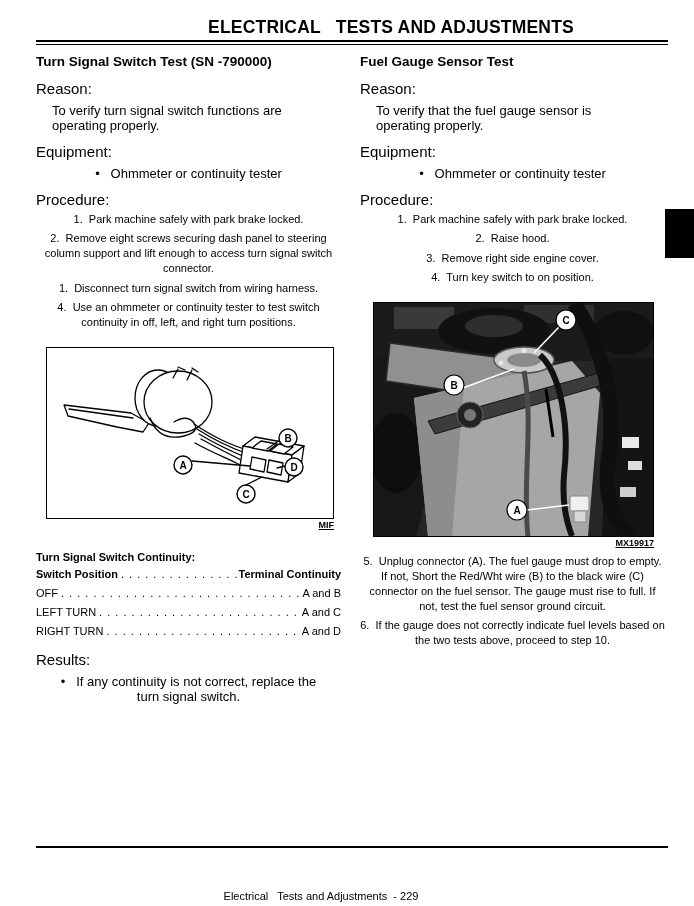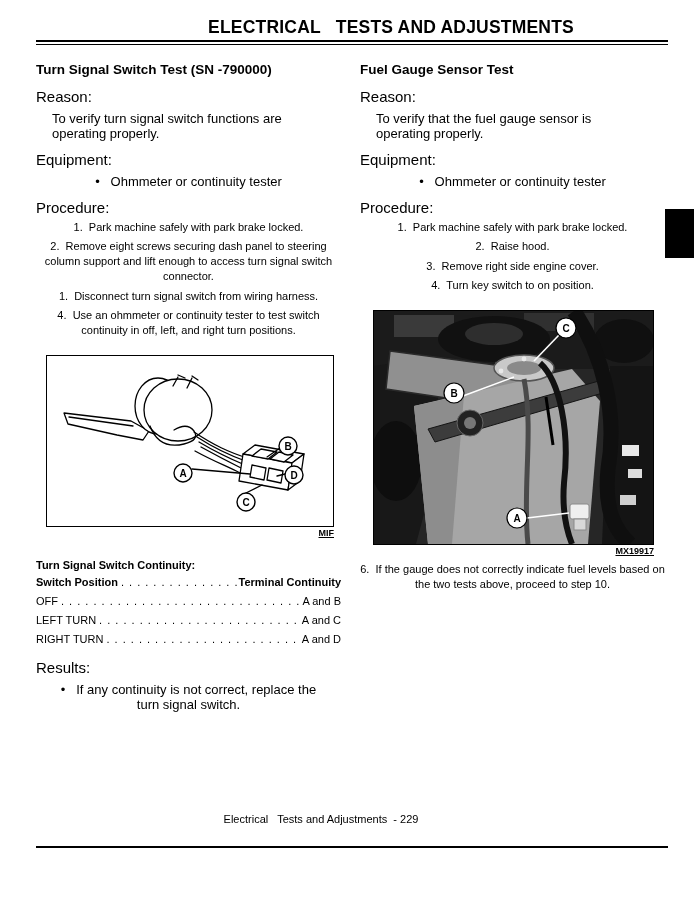--- a/index.html
+++ b/index.html
@@ -15,21 +15,21 @@
     font-size:17.5px;font-weight:bold;letter-spacing:.2px;white-space:pre;padding-left:44px;
   }
   .header-rule{
     position:absolute;top:40px;left:36px;right:26px;height:2px;
     border-top:2px solid #000;border-bottom:1px solid #000;
   }
   
   .col{position:absolute;top:50px;width:305px;}
   .col-left{left:36px;}
   .col-right{left:360px;}
-  h2{font-size:13.5px;line-height:16px;font-weight:bold;margin:12px 0 0;}
+  h2{font-size:13.5px;line-height:16px;font-weight:bold;margin:4px 0 0;}
   h3{font-size:15px;line-height:14px;font-weight:normal;margin:12px 0 0;}
   p.para{font-size:13px;line-height:15px;margin:7px 16px 0;}
   p.step{font-size:11px;line-height:15px;margin:4.5px 0 0;}
   
   figure{margin:0;}
   .fig-diagram{margin:17px 0 0 10px;width:288px;}
   .fig-diagram .frame{
     width:286px;height:170px;border:1px solid #000;background:#fff;
   }
   .fig-photo{margin:17px 0 0 13px;width:281px;}
@@ -45,21 +45,21 @@
   .cont-title{font-weight:bold;line-height:15px;}
   .dotrow{display:flex;align-items:flex-start;line-height:19px;}
   .dotrow.hdr .lbl,.dotrow.hdr .val{font-weight:bold;}
   .dotrow .lbl{white-space:nowrap;}
   .dotrow .val{white-space:nowrap;}
   .leader{flex:1;overflow:hidden;white-space:nowrap;padding:0 3px;letter-spacing:1px;}
   
   .black-tab{position:absolute;left:665px;top:209px;width:29px;height:49px;background:#000;}
   .footer-rule{position:absolute;left:36px;right:26px;top:846px;border-top:2px solid #000;}
   .footer-text{
-    position:absolute;top:813px;left:0;width:642px;text-align:center;
+    position:absolute;top:890px;left:0;width:642px;text-align:center;
     font-size:11px;white-space:pre;
   }
   .callout circle{fill:#fff;stroke:#000;stroke-width:1.4;}
   .callout text{font-size:10px;font-weight:bold;fill:#000;text-anchor:middle;}
   .callout-w circle{fill:#fff;stroke:#000;stroke-width:1.2;}
   .callout-w text{font-size:10px;font-weight:bold;fill:#000;text-anchor:middle;}
 </style>
 </head>
 <body>
 
@@ -243,18 +243,19 @@
         </g>
         <g class="callout-w">
           <circle cx="143" cy="207" r="10"></circle>
           <text x="143" y="210.5">A</text>
         </g>
       </svg>
     </div>
     <figcaption>MX19917</figcaption>
   </figure>
 
+  <p class="step pre">5.  Unplug connector (A). The fuel gauge must drop to empty. If not, Short the Red/Wht wire (B) to the black wire (C) connector on the fuel sensor. The gauge must rise to full. If not, test the fuel sensor ground circuit.</p>
   <p class="step pre">6.  If the gauge does not correctly indicate fuel levels based on the two tests above, proceed to step 10.</p>
 </section>
 
 <div class="black-tab"></div>
 <div class="footer-rule"></div>
 <div class="footer-text">Electrical   Tests and Adjustments  - 229</div>
 
 </body></html>

